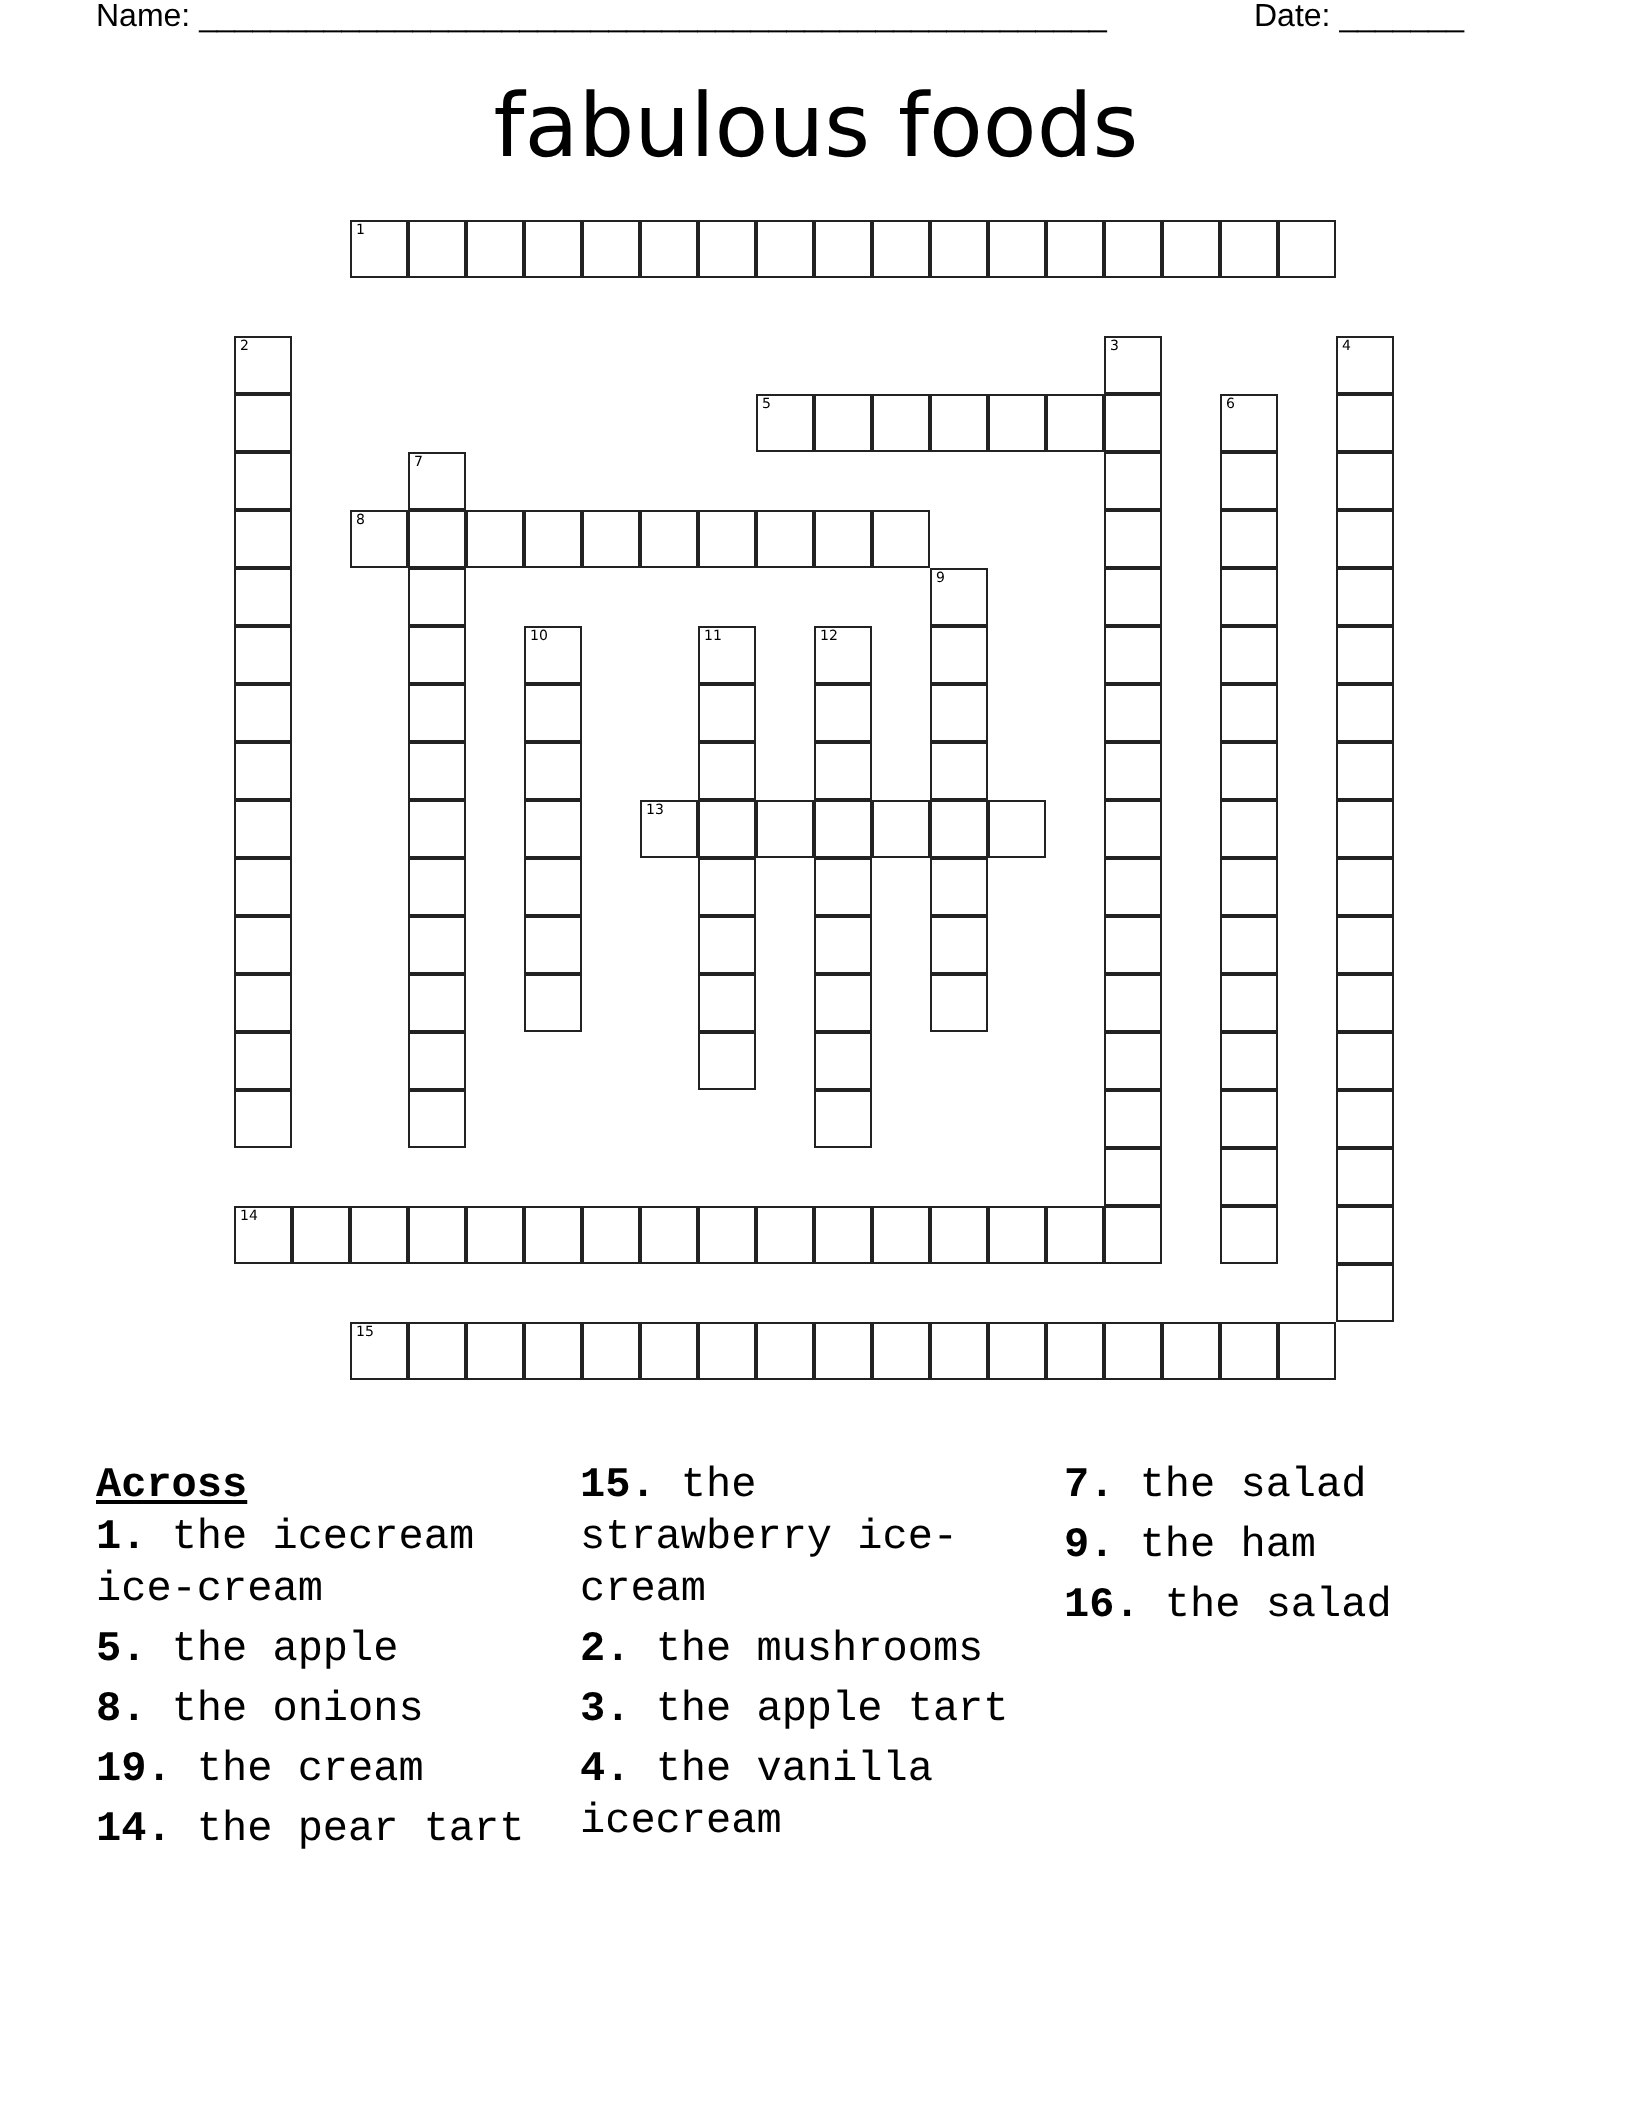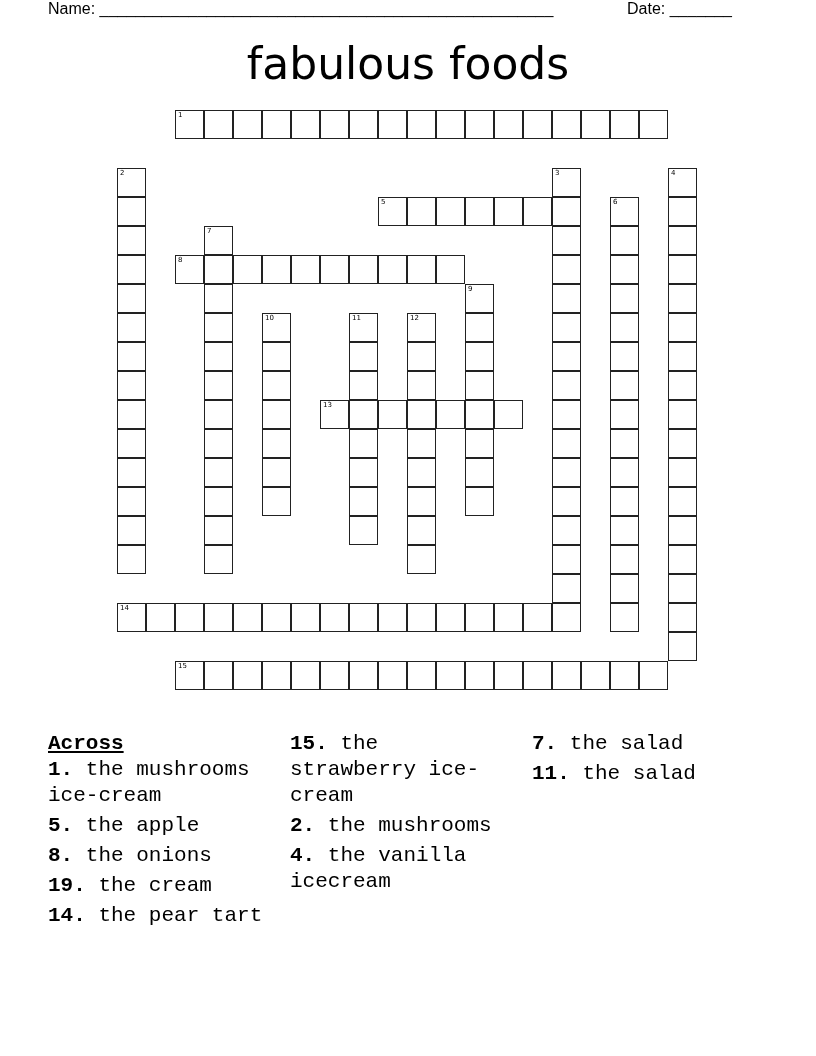--- a/index.html
+++ b/index.html
@@ -228,29 +228,31 @@
     <div class="cell" style="left: 494px; top: 661px;"></div>
     <div class="cell" style="left: 523px; top: 661px;"></div>
     <div class="cell" style="left: 552px; top: 661px;"></div>
     <div class="cell" style="left: 581px; top: 661px;"></div>
     <div class="cell" style="left: 610px; top: 661px;"></div>
     <div class="cell" style="left: 639px; top: 661px;"></div>
   </div>
 
 <div class="clues col1">
   <span class="heading">Across</span>
-  <span class="clue"><b>1.</b><span> the mushrooms ice-cream</span></span>
+  <span class="clue"><b>1.</b><span> the icecream ice-cream</span></span>
   <span class="clue"><b>5.</b><span> the apple</span></span>
   <span class="clue"><b>8.</b><span> the onions</span></span>
   <span class="clue"><b>19.</b><span> the cream</span></span>
   <span class="clue"><b>14.</b><span> the pear tart</span></span>
 </div>
 
 <div class="clues col2">
   <span class="clue"><b>15.</b><span> the strawberry ice-cream</span></span>
   <span class="clue"><b>2.</b><span> the mushrooms</span></span>
+  <span class="clue"><b>3.</b><span> the apple tart</span></span>
   <span class="clue"><b>4.</b><span> the vanilla icecream</span></span>
 </div>
 
 <div class="clues col3">
   <span class="clue"><b>7.</b><span> the salad</span></span>
-  <span class="clue"><b>11.</b><span> the salad</span></span>
+  <span class="clue"><b>9.</b><span> the ham</span></span>
+  <span class="clue"><b>16.</b><span> the salad</span></span>
 </div>
 
 </body></html>

